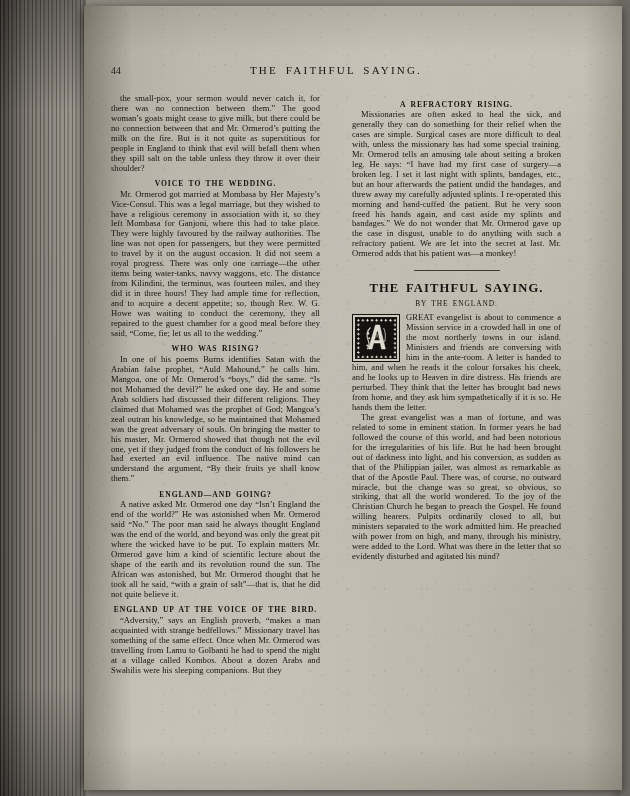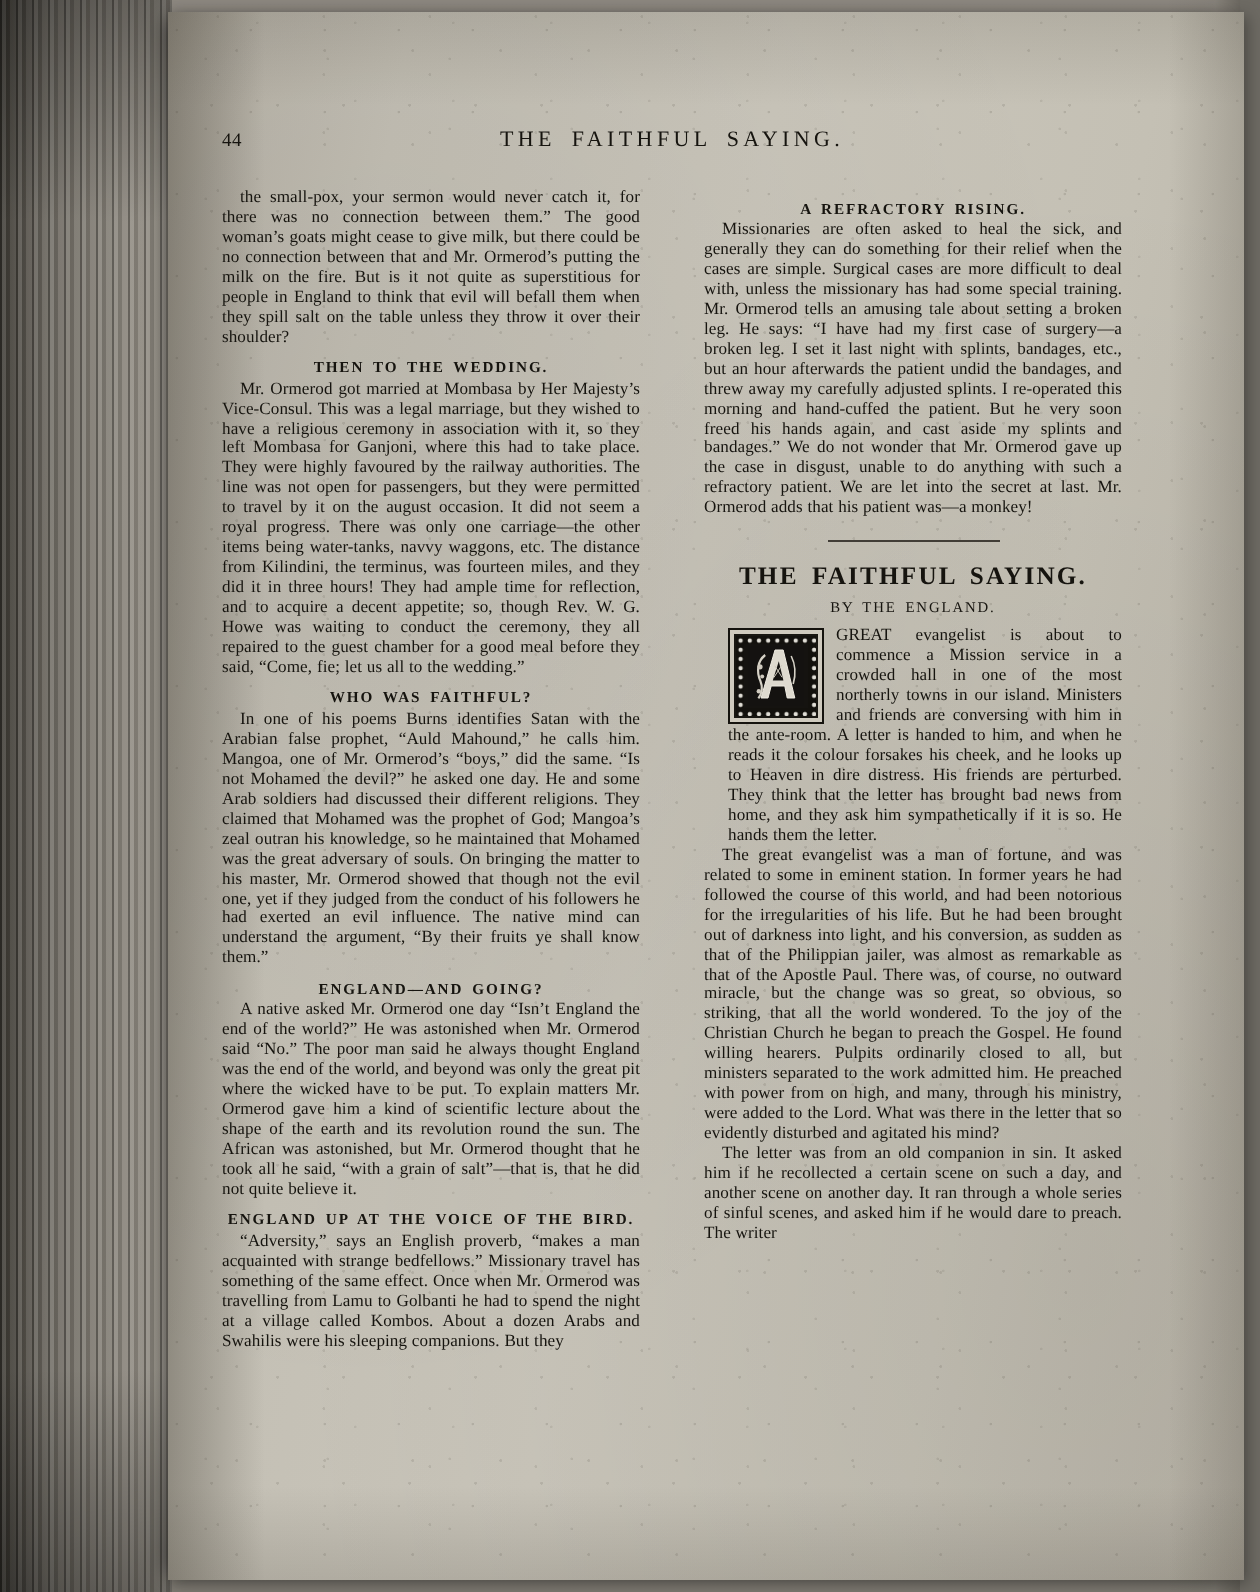--- a/index.html
+++ b/index.html
@@ -179,21 +179,21 @@
   .initial .glyph {
     position: absolute;
     inset: 7px;
     display: flex;
     align-items: center;
     justify-content: center;
     background: #151310;
   }
   .initial .glyph svg { display: block; }
 
-  p.dropwrap { text-indent: 0; margin-left: 12px; }
+  p.dropwrap { text-indent: 0; }
 
   
   #typeblock { filter: blur(.18px); }
 </style>
 </head>
 <body>
 
 <div id="scan">
 
   <div id="edges"></div>
@@ -208,25 +208,25 @@
         <span class="folio">44</span>
         <div class="runtitle">THE FAITHFUL SAYING.</div>
       </div>
 
       <div id="columns">
 
         <div class="col">
 
           <p class="body">the small-pox, your sermon would never catch it, for there was no connection between them.” The good woman’s goats might cease to give milk, but there could be no connection between that and Mr. Ormerod’s putting the milk on the fire. But is it not quite as superstitious for people in England to think that evil will befall them when they spill salt on the table unless they throw it over their shoulder?</p>
 
-          <h3 class="subhead">THEN TO THE WEDDING.</h3>
+          <h3 class="subhead">VOICE TO THE WEDDING.</h3>
 
           <p class="body">Mr. Ormerod got married at Mombasa by Her Majesty’s Vice-Consul. This was a legal marriage, but they wished to have a religious ceremony in association with it, so they left Mombasa for Ganjoni, where this had to take place. They were highly favoured by the railway authorities. The line was not open for passengers, but they were permitted to travel by it on the august occasion. It did not seem a royal progress. There was only one carriage—the other items being water-tanks, navvy waggons, etc. The distance from Kilindini, the terminus, was fourteen miles, and they did it in three hours! They had ample time for reflection, and to acquire a decent appetite; so, though Rev. W. G. Howe was waiting to conduct the ceremony, they all repaired to the guest chamber for a good meal before they said, “Come, fie; let us all to the wedding.”</p>
 
-          <h3 class="subhead">WHO WAS FAITHFUL?</h3>
+          <h3 class="subhead">WHO WAS RISING?</h3>
 
           <p class="body">In one of his poems Burns identifies Satan with the Arabian false prophet, “Auld Mahound,” he calls him. Mangoa, one of Mr. Ormerod’s “boys,” did the same. “Is not Mohamed the devil?” he asked one day. He and some Arab soldiers had discussed their different religions. They claimed that Mohamed was the prophet of God; Mangoa’s zeal outran his knowledge, so he maintained that Mohamed was the great adversary of souls. On bringing the matter to his master, Mr. Ormerod showed that though not the evil one, yet if they judged from the conduct of his followers he had exerted an evil influence. The native mind can understand the argument, “By their fruits ye shall know them.”</p>
 
           <h3 class="subhead">ENGLAND—AND GOING?</h3>
 
           <p class="body">A native asked Mr. Ormerod one day “Isn’t England the end of the world?” He was astonished when Mr. Ormerod said “No.” The poor man said he always thought England was the end of the world, and beyond was only the great pit where the wicked have to be put. To explain matters Mr. Ormerod gave him a kind of scientific lecture about the shape of the earth and its revolution round the sun. The African was astonished, but Mr. Ormerod thought that he took all he said, “with a grain of salt”—that is, that he did not quite believe it.</p>
 
           <h3 class="subhead">ENGLAND UP AT THE VOICE OF THE BIRD.</h3>
 
           <p class="body">“Adversity,” says an English proverb, “makes a man acquainted with strange bedfellows.” Missionary travel has something of the same effect. Once when Mr. Ormerod was travelling from Lamu to Golbanti he had to spend the night at a village called Kombos. About a dozen Arabs and Swahilis were his sleeping companions. But they</p>
@@ -264,19 +264,18 @@
 
                   <path d="M21.6 5.0 C23.6 9.0 23.9 14.5 22.6 19.0" stroke="#d6d2c6" stroke-width=".8" fill="none"></path>
                 </svg>
               </span>
             </span>
             <span>GREAT evangelist is about to commence a Mission service in a crowded hall in one of the most northerly towns in our island. Ministers and friends are conversing with him in the ante-room. A letter is handed to him, and when he reads it the colour forsakes his cheek, and he looks up to Heaven in dire distress. His friends are perturbed. They think that the letter has brought bad news from home, and they ask him sympathetically if it is so. He hands them the letter.</span>
           </p>
 
           <p class="body">The great evangelist was a man of fortune, and was related to some in eminent station. In former years he had followed the course of this world, and had been notorious for the irregularities of his life. But he had been brought out of darkness into light, and his conversion, as sudden as that of the Philippian jailer, was almost as remarkable as that of the Apostle Paul. There was, of course, no outward miracle, but the change was so great, so obvious, so striking, that all the world wondered. To the joy of the Christian Church he began to preach the Gospel. He found willing hearers. Pulpits ordinarily closed to all, but ministers separated to the work admitted him. He preached with power from on high, and many, through his ministry, were added to the Lord. What was there in the letter that so evidently disturbed and agitated his mind?</p>
 
-          <p class="body">The letter was from an old companion in sin. It asked him if he recollected a certain scene on such a day, and another scene on another day. It ran through a whole series of sinful scenes, and asked him if he would dare to preach. The writer</p>
         </div>
 
       </div>
     </div>
   </div>
 </div>
 
 </body></html>

